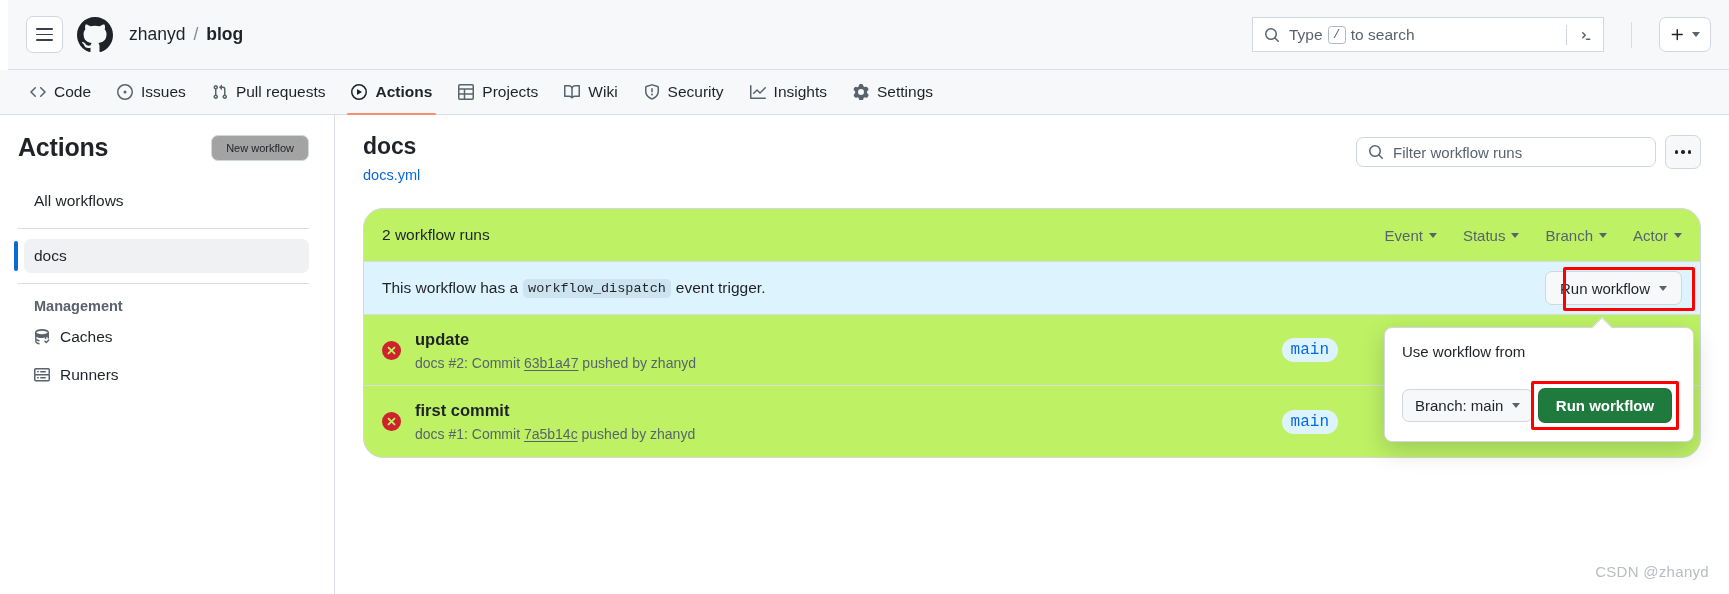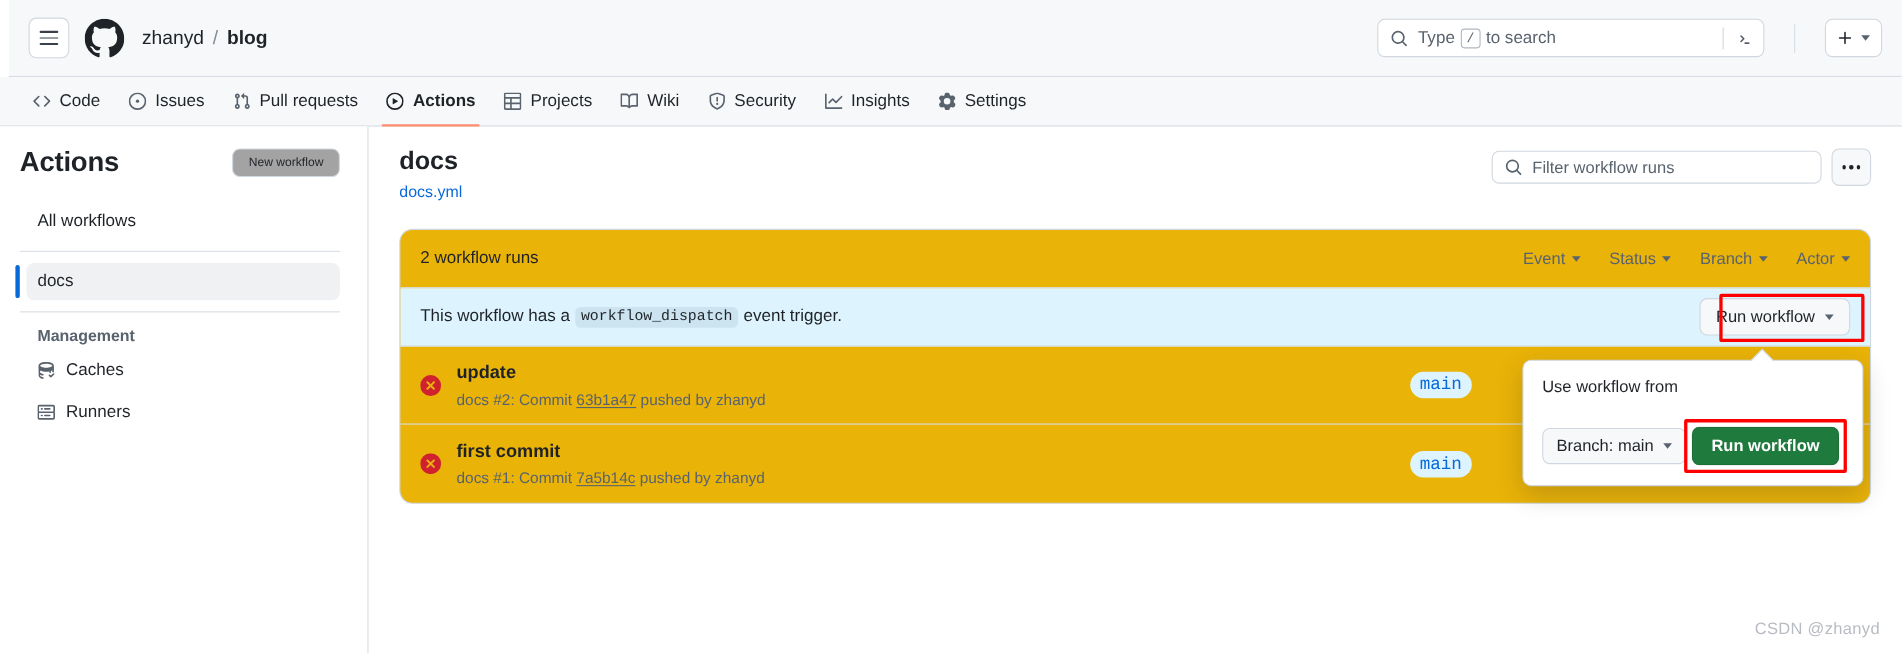--- a/index.html
+++ b/index.html
@@ -32,21 +32,21 @@
   .ghlogo { width: 36px; height: 36px; flex: none; }
   .breadcrumb { display: flex; align-items: center; gap: 8px; font-size: 17.5px; margin-left: 2px; }
   .bc-owner { color: #1f2328; }
   .bc-sep { color: #818b98; font-weight: 300; }
   .bc-repo { font-weight: 700; color: #1f2328; }
   .hdr-spacer { flex: 1; }
 
   .searchwrap {
     display: flex; align-items: center;
     width: 352px; height: 35px;
-    border: 1px solid #d0d7de; border-radius: 7px;
+    border: 1px solid #d0d7de; border-radius: 0;
     background: #fff; padding: 0 9px 0 11px; gap: 9px;
     cursor: text;
   }
   .searchwrap .qicon { flex:none; }
   .search-ph { flex: 1; font-size: 15.5px; color: #59636e; display: flex; align-items: center; gap: 5px; white-space: nowrap; }
   .slashkey {
     border: 1px solid #afb8c1; border-radius: 3.5px;
     font-size: 12px; line-height: 1;
     padding: 2px 4.5px; color: #59636e;
     font-family: "Liberation Mono", monospace;
@@ -125,22 +125,22 @@
   .kebab {
     width: 36px; height: 34px; border: 1px solid #d0d7de; border-radius: 7px;
     background: #f6f8fa; display: flex; align-items: center; justify-content: center;
     gap: 3px; cursor: pointer;
   }
   .kebab i { width: 3.6px; height: 3.6px; border-radius: 50%; background: #1f2328; display: block; }
 
   
   .runs-panel {
     margin-top: 25px;
-    border: 1px solid #d0d7de; border-radius: 12px;
-    background: #eab308; overflow: visible; position: relative;
+    border: 1px solid #d0d7de; border-radius: 20px;
+    background: #bef264; overflow: visible; position: relative;
   }
   .runs-head {
     height: 53px; display: flex; align-items: center; justify-content: space-between;
     padding: 0 18px; border-bottom: 1px solid #d8dee4;
     border-radius: 8px 8px 0 0;
   }
   .runs-count { font-size: 15.5px; color: #1f2328; }
   .runs-filters { display: flex; align-items: center; gap: 26px; }
   .runs-filter { display: flex; align-items: center; gap: 6px; font-size: 15px; color: #59636e; cursor: pointer; }
 

